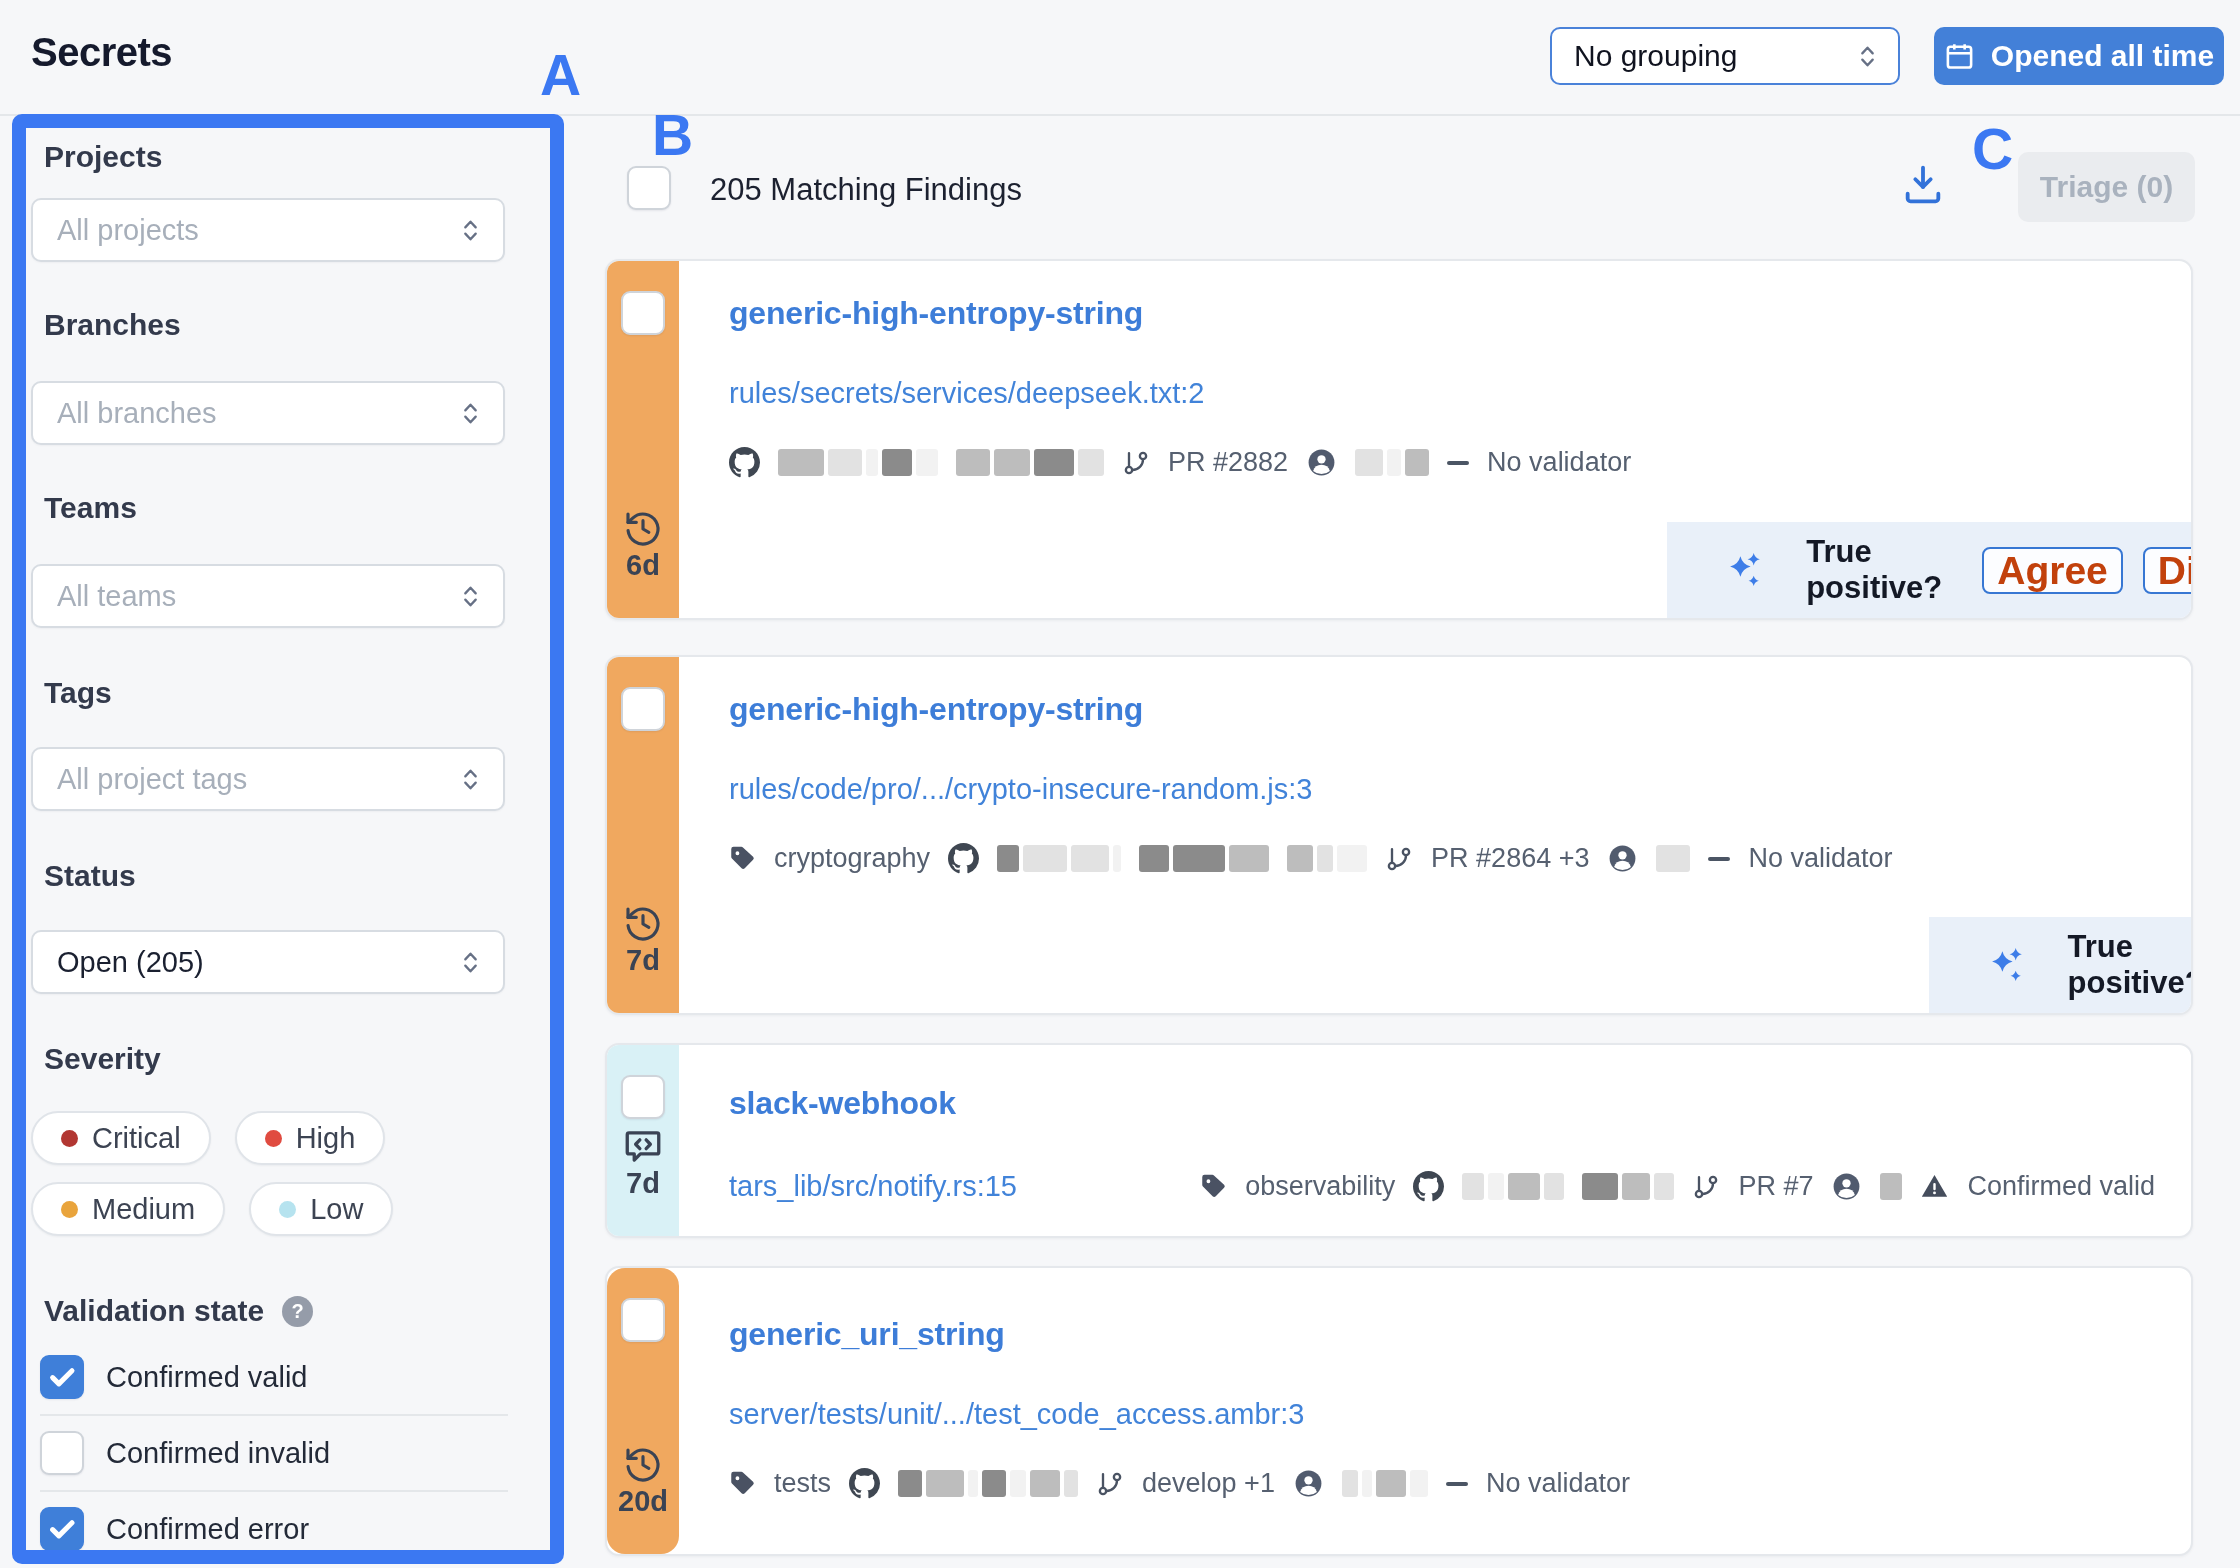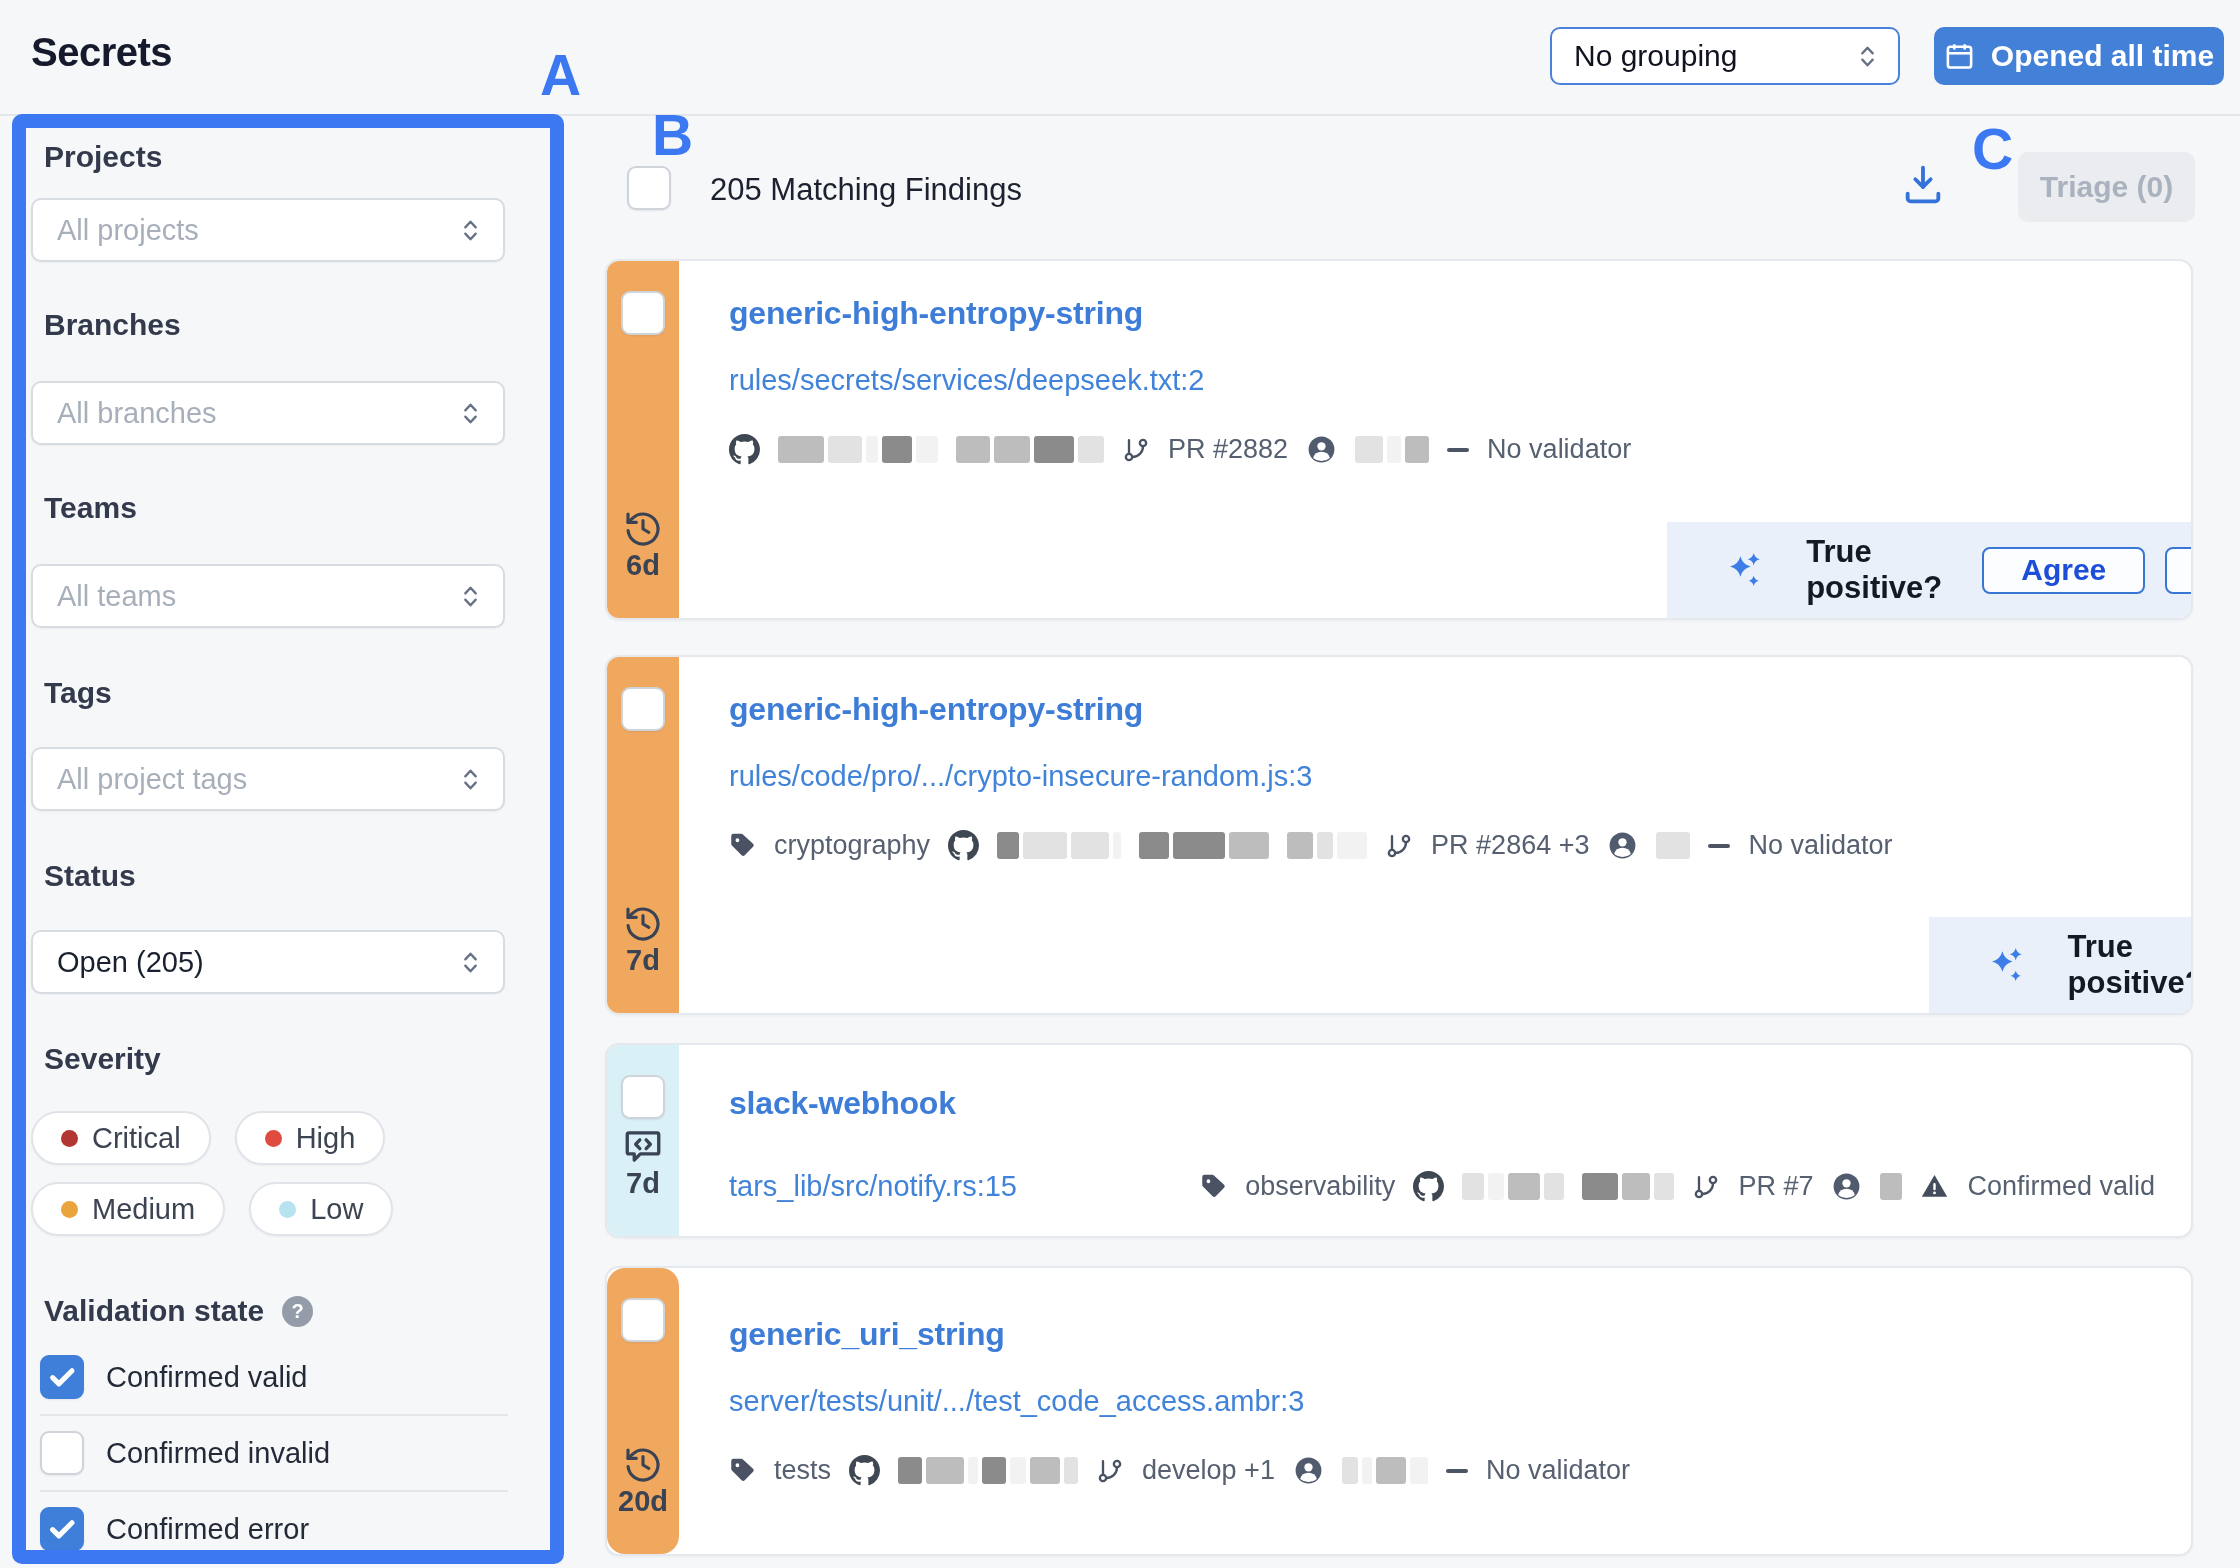--- a/index.html
+++ b/index.html
@@ -53,32 +53,32 @@
   
   #cards{left:605px;top:259px;width:1588px;}
   .card{display:flex;background:#fff;border:2px solid #e5e8ec;border-radius:14px;overflow:hidden;
     box-shadow:0 1px 3px rgba(25,35,60,.05);}
   .bar{width:72px;flex:0 0 72px;display:flex;flex-direction:column;align-items:center;padding-top:30px;}
   .bar .time-group{margin-top:auto;margin-bottom:36px;display:flex;flex-direction:column;align-items:center;}
   .bar .time{font-size:29px;font-weight:700;color:#3a4354;}
   .card-main{flex:1;display:flex;flex-direction:row;min-width:0;}
   .card-body{padding:34px 36px 0 50px;flex:1;display:flex;flex-direction:column;}
   .card-title{font-size:32px;font-weight:700;color:#3d7dd8;cursor:pointer;letter-spacing:-.2px;}
-  .card-path{margin-top:32px;font-size:29px;color:#4183d9;cursor:pointer;}
+  .card-path{margin-top:45px;font-size:29px;color:#4183d9;cursor:pointer;}
   .meta{display:flex;align-items:center;gap:18px;font-size:27px;color:#566070;white-space:nowrap;}
   .redact{display:flex;align-items:center;gap:4px;}
   .redact i{display:block;height:27px;border-radius:3px;}
   .dashline{width:22px;height:4px;background:#4b5564;border-radius:2px;}
   .link-row{margin-top:48px;display:flex;align-items:center;justify-content:space-between;}
   .link-row .card-path{margin-top:0;}
   .banner{height:96px;margin-top:auto;background:#e9f0f9;display:flex;align-items:center;padding:0 36px 0 58px;gap:40px;}
   .banner .q{font-size:31px;font-weight:700;color:#141926;}
   .banner .btns{margin-left:auto;display:flex;gap:20px;}
-  .banner button{height:47px;border-radius:8px;border:2px solid #3777d3;background:#fcfdff;color:#1d4ed8;
-    font-size:30px;font-weight:700;padding:0 37px;cursor:pointer;font-family:"Liberation Sans",sans-serif;}
+  .banner button{height:47px;border-radius:8px;border:2px solid #3777d3;background:#fcfdff;color:#c2410c;
+    font-size:39px;font-weight:700;padding:0 13px;cursor:pointer;font-family:"Liberation Sans",sans-serif;}
 
   
   #ann-box{left:12px;top:114px;width:552px;height:1450px;border:14px solid #3b78f2;border-radius:10px;pointer-events:none;}
   .ann-letter{font-size:57px;font-weight:700;color:#3b78f2;pointer-events:none;}
 </style>
 </head>
 <body>
 
 <div class="abs" id="page-title">Secrets</div>
 <div class="abs" id="header-divider"></div>

